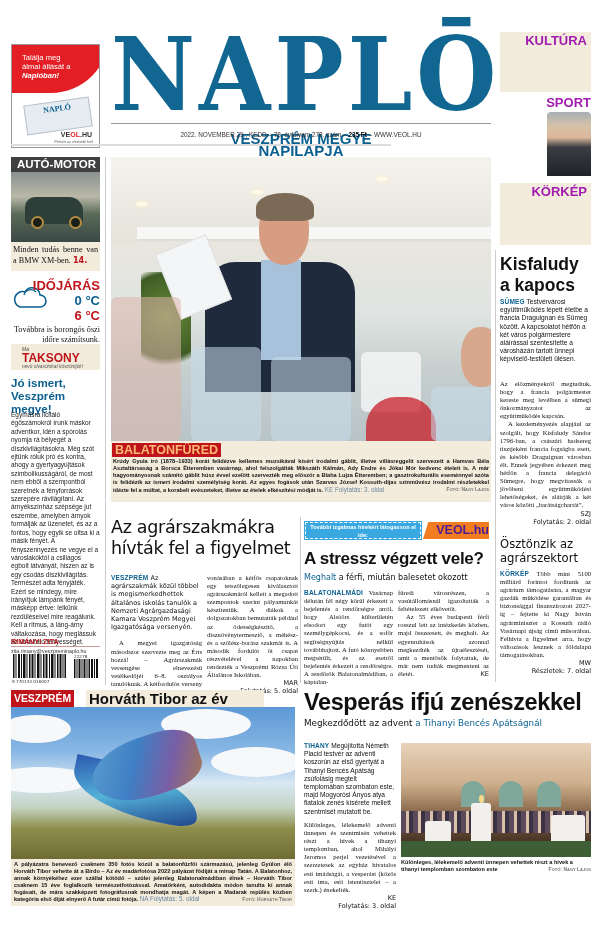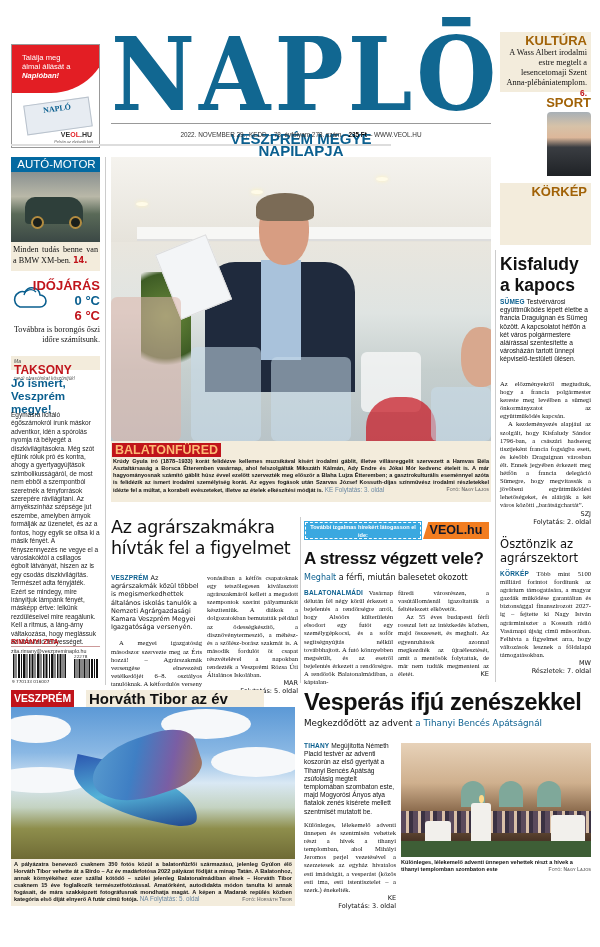--- a/index.html
+++ b/index.html
@@ -25,37 +25,37 @@
 #ad .slog{position:absolute;right:6px;top:95px;font-family:"Liberation Sans",sans-serif;font-size:3.8px;color:#555;font-style:italic}
 #logo{left:111px;top:24px;width:380px;height:92px;text-align:center;font-family:"DejaVu Serif",serif;font-weight:bold;color:#116791;font-size:92px;line-height:92px;letter-spacing:4px;transform:scaleY(1.1);transform-origin:top}
 #subt{left:111px;top:117px;width:380px;height:12px}
 #subt .ln{position:absolute;top:6px;height:1px;background:#999;width:100%}
 #subt .t{position:relative;display:block;margin:16px auto;width:170px;background:#fff;text-align:center;font-family:"Liberation Sans",sans-serif;font-weight:bold;color:#0a5f8f;font-size:15px;line-height:12px}
 #dateline{left:111px;top:131px;width:380px;text-align:center;font-family:"Liberation Sans",sans-serif;font-size:6.4px;color:#333}
 #dateline b{color:#000}
 #mhline{left:11px;top:144px;width:380px;height:2px;background:#ddd}
 
 .teaser{position:absolute;left:500px;width:91px}
-.teaser h3{font-family:"Liberation Sans",sans-serif;font-weight:bold;color:#a16207;text-align:right;font-size:13px;line-height:14px}
+.teaser h3{font-family:"Liberation Sans",sans-serif;font-weight:bold;color:#a21caf;text-align:right;font-size:13px;line-height:14px}
 .teaser p{font-family:"Liberation Serif",serif;text-align:right;font-size:8.3px;line-height:10px}
 .teaser .n{color:#c0141b;font-weight:bold;font-family:"Liberation Sans",sans-serif}
 
 #auto{left:11px;top:157px;width:89px;height:114px}
-#auto h3{background:#0369a1;color:#fff;font-family:"Liberation Sans",sans-serif;font-weight:normal;font-size:11.5px;line-height:15px;padding-left:2px;text-align:center}
+#auto h3{background:#404040;color:#fff;font-family:"Liberation Sans",sans-serif;font-weight:bold;font-size:11.5px;line-height:15px;padding-left:2px;text-align:center}
 #auto .photo{height:70px;background:linear-gradient(180deg,#8a9190 0%,#b9b8a8 35%,#5a6a58 60%,#3b4845 100%);position:relative}
 #auto .car{position:absolute;left:14px;top:25px;width:58px;height:27px;background:#2e3f3a;border-radius:10px 14px 4px 4px}
 #auto .wh1,#auto .wh2{position:absolute;top:44px;width:13px;height:13px;border-radius:50%;background:#1a1f1c;border:2px solid #b38c40}
 #auto .wh1{left:20px}#auto .wh2{left:58px}
 #auto p{font-family:"Liberation Serif",serif;font-size:8.2px;line-height:10px;padding:3px 2px 0 2px;text-align:justify;height:29px}
 #weather{left:11px;top:279px;width:89px;height:56px}
 #weather h3{font-family:"Liberation Sans",sans-serif;font-weight:bold;color:#c0141b;text-align:right;font-size:13px;line-height:14px}
 #weather .t{font-family:"Liberation Sans",sans-serif;font-weight:bold;text-align:right;font-size:13px;line-height:15px}
 #weather p{font-family:"Liberation Serif",serif;font-size:8.2px;line-height:10px;text-align:right;margin-top:2px}
 #cloud{left:12px;top:283px;width:36px;height:28px}
-#nameday{left:11px;top:356px;width:89px;height:14px;padding:2px 3px}
+#nameday{left:11px;top:344px;width:89px;height:26px;padding:2px 11px}
 #nameday .ma{font-family:"Liberation Sans",sans-serif;font-style:italic;font-size:5px;color:#444}
 #nameday .nm{font-family:"Liberation Sans",sans-serif;font-weight:bold;color:#c0141b;font-size:12px;line-height:12px}
 #nameday .sub{font-family:"Liberation Sans",sans-serif;font-style:italic;font-size:4.8px;color:#555}
 #greet{left:11px;top:376px;width:89px;font-family:"Liberation Sans",sans-serif;font-weight:bold;color:#0a5f8f;font-size:11.6px;line-height:13px}
 #editorial{left:11px;top:411px;width:89px;font-family:"Liberation Sans",sans-serif;font-size:6.5px;line-height:8.4px;color:#222}
 #author{left:11px;top:637px;width:89px;font-family:"Liberation Sans",sans-serif}
 #author .a{font-weight:bold;color:#c0141b;font-size:7.2px;line-height:9px;border-bottom:1px solid #c99;}
 #author .m{font-size:5.3px;color:#333;line-height:8px}
 #barcode{left:12px;top:654px;width:88px;height:30px}
 
@@ -78,21 +78,21 @@
 .folyt{font-family:"Liberation Sans",sans-serif;color:#6b88a3;font-weight:normal}
 .credit{font-family:"Liberation Sans",sans-serif;font-size:5px;color:#777;font-variant:small-caps;float:right}
 
 #agrhead{left:111px;top:517px;width:190px;font-family:"DejaVu Sans",sans-serif;font-size:17.5px;line-height:21px;color:#111;letter-spacing:-.3px}
 #agrcol1{left:111px;top:574px;width:91px}
 #agrcol2{left:207px;top:574px;width:91px}
 .sep{position:absolute;width:1px;background:#ccc}
 
 #veol{left:305px;top:522px;width:184px;height:18px}
 #veol .l{position:absolute;left:0;top:0;width:116px;height:17px;background:#3aa8e0;color:#fff;font-family:"Liberation Sans",sans-serif;font-weight:bold;font-size:5.6px;line-height:7.5px;text-align:center;padding-top:1px;border:1px dashed #fff;outline:1px solid #3aa8e0}
-#veol .r{position:absolute;left:118px;top:0;width:66px;height:17px;background:#f27d20;color:#0f172a;font-family:"Liberation Sans",sans-serif;font-weight:bold;font-size:12.5px;line-height:17px;text-align:center;clip-path:polygon(8% 0,100% 0,100% 100%,0 100%)}
+#veol .r{position:absolute;left:118px;top:0;width:66px;height:17px;background:#f27d20;color:#4c1d95;font-family:"Liberation Sans",sans-serif;font-weight:bold;font-size:12.5px;line-height:17px;text-align:right;clip-path:polygon(8% 0,100% 0,100% 100%,0 100%)}
 #stresshead{left:304px;top:549px;width:186px;font-family:"Liberation Sans",sans-serif;font-weight:bold;font-size:17px;line-height:20px;letter-spacing:-.3px}
 #stresssub{left:304px;top:573px;width:190px;font-family:"DejaVu Sans",sans-serif;font-size:8px;line-height:10px}
 #stresscol1{left:304px;top:589px;width:89px}
 #stresscol2{left:398px;top:589px;width:91px}
 
 #kishead{left:500px;top:254px;width:91px;font-family:"Liberation Sans",sans-serif;font-weight:bold;font-size:17.5px;line-height:21px}
 #kislead{left:500px;top:298px;width:91px;font-family:"Liberation Sans",sans-serif;font-size:6.6px;line-height:8.2px}
 #kisbody{left:500px;top:380px;width:91px}
 #osztonhead{left:500px;top:537px;width:100px;font-family:"DejaVu Sans",sans-serif;font-size:11.6px;line-height:14px}
 #osztonbody{left:500px;top:570px;width:91px}
@@ -139,21 +139,20 @@
   <div class="ln"></div>
   <span class="t">VESZPRÉM MEGYE NAPILAPJA</span>
 </div>
 <div id="dateline" class="abs">
   <span>2022. NOVEMBER 29., KEDD – 78. évfolyam 278. szám – </span><b>235 Ft</b><span> – WWW.VEOL.HU</span>
 </div>
 <div id="mhline" class="abs"></div>
 
 <div class="teaser beige" style="top:32px;height:60px;padding:2px 4px 0 0;left:500px;width:91px">
   <h3>KULTÚRA</h3>
-  <p><span>A Wass Albert irodalmi estre megtelt a lesencetomaji Szent Anna-plébániatemplom.</span> <span class="n">6.</span></p>
 </div>
 <div class="teaser" style="top:96px;height:82px">
   <h3>SPORT</h3>
   <div class="photo" style="position:absolute;right:0;top:16px;width:44px;height:64px;background:linear-gradient(180deg,#a8b0b6 0%,#d6c2a8 22%,#dcb79a 40%,#3a3d42 55%,#1f2226 100%);border-radius:4px 4px 0 0"></div>
 </div>
 <div class="teaser beige" style="top:183px;height:62px;padding:2px 4px 0 0">
   <h3>KÖRKÉP</h3>
 </div>
 
 <div id="auto" class="abs beige">

